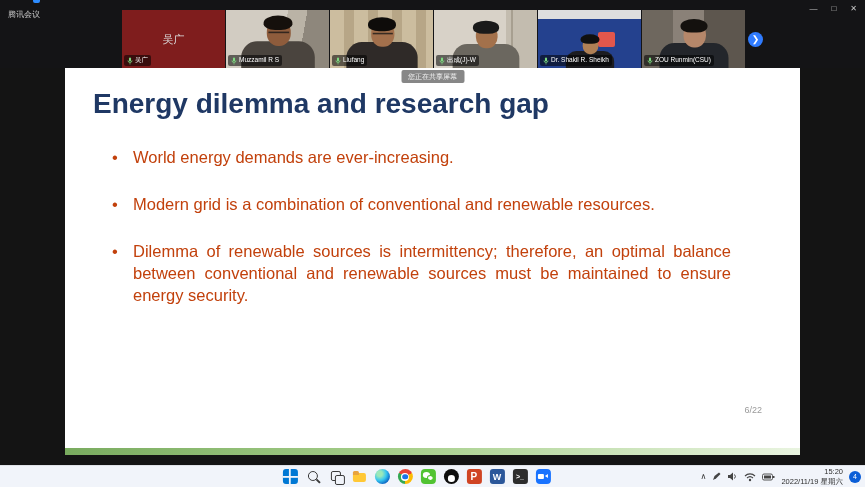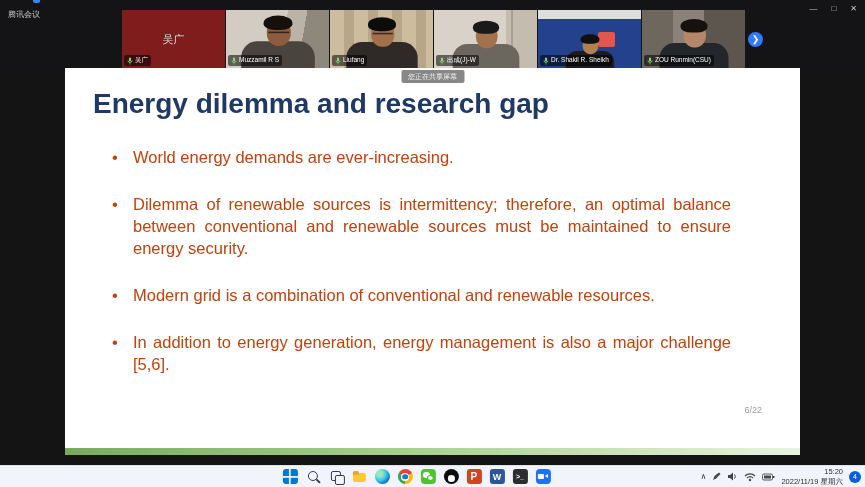--- a/index.html
+++ b/index.html
@@ -220,23 +220,22 @@
     </div>
     <button class="next-btn">❯</button>
   </div>
 
   <div class="stage">
     <div class="share-pill">您正在共享屏幕</div>
     <div class="slide">
       <h1 class="slide-title">Energy dilemma and research gap</h1>
       <ul class="bullets">
         <li>World energy demands are ever-increasing.</li>
+        <li>Modern grid is a combination of conventional and renewable resources.</li>
         <li>Dilemma of renewable sources is intermittency; therefore, an optimal balance between conventional and renewable sources must be maintained to ensure energy security.</li>
-        <li>Modern grid is a combination of conventional and renewable resources.</li>
-        <li>In addition to energy generation, energy management is also a major challenge [5,6].</li>
       </ul>
       <div class="page-num">6/22</div>
       <div class="green-bar"></div>
     </div>
   </div>
 
   <div class="taskbar">
     <div class="task-center">
       <span class="ti ti-start"></span>
       <span class="ti ti-search"></span>

